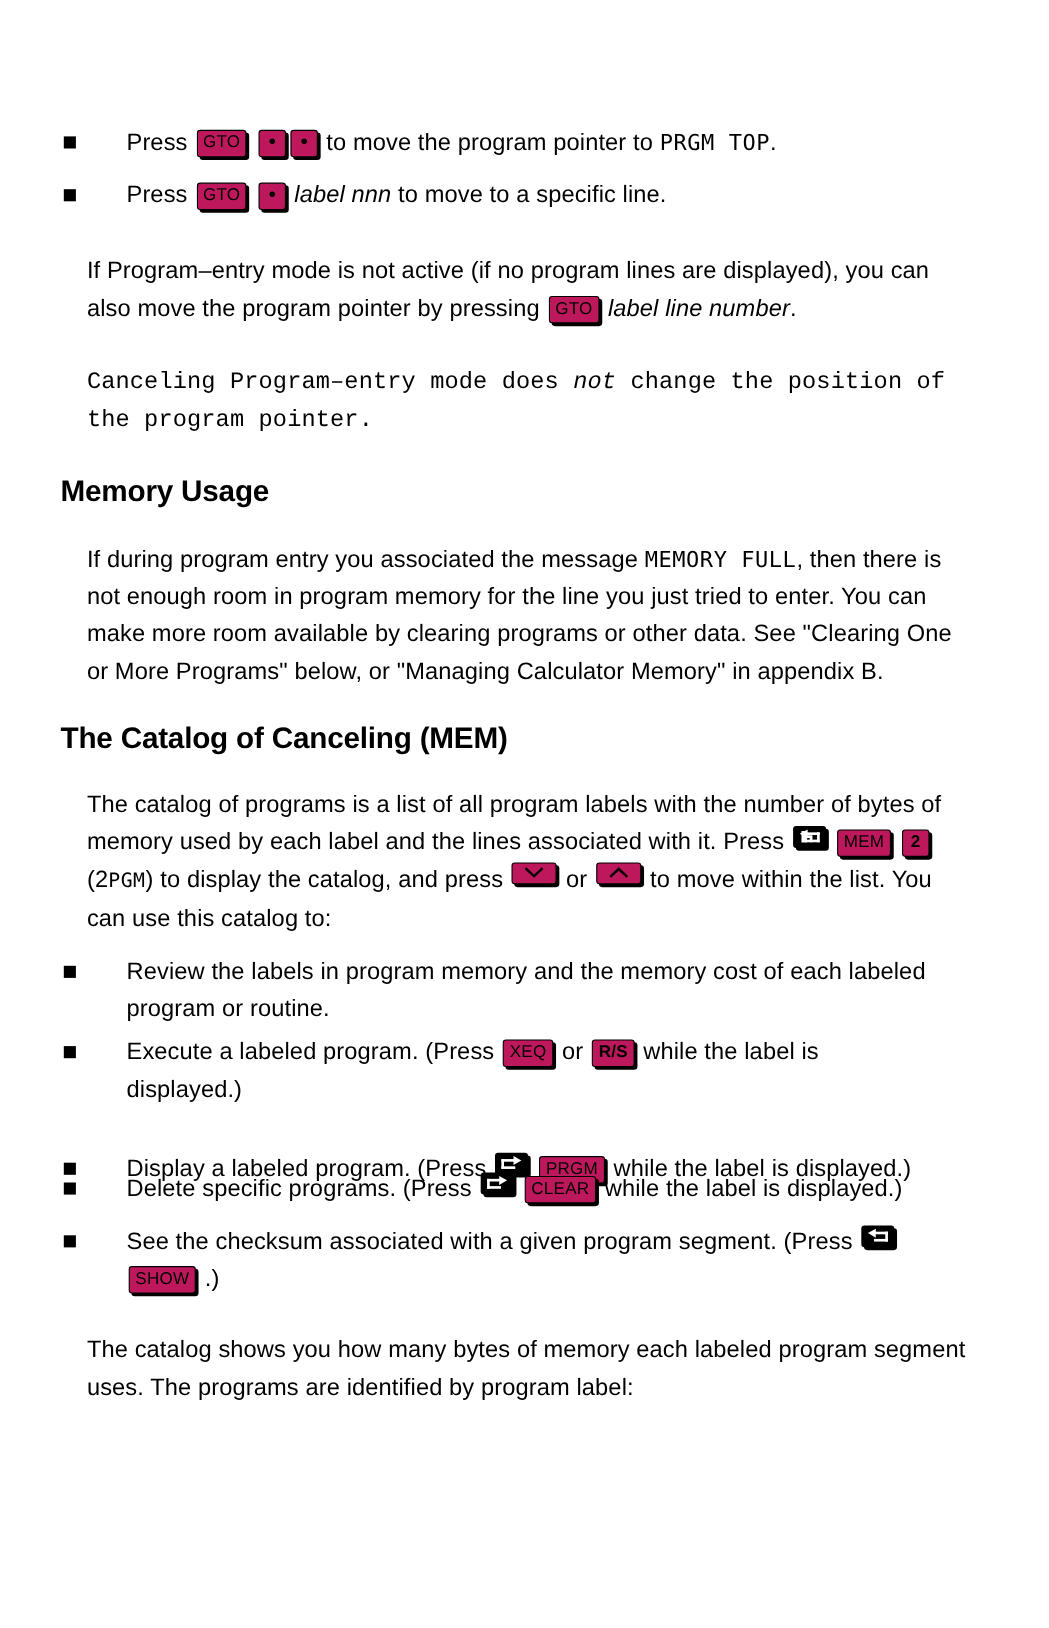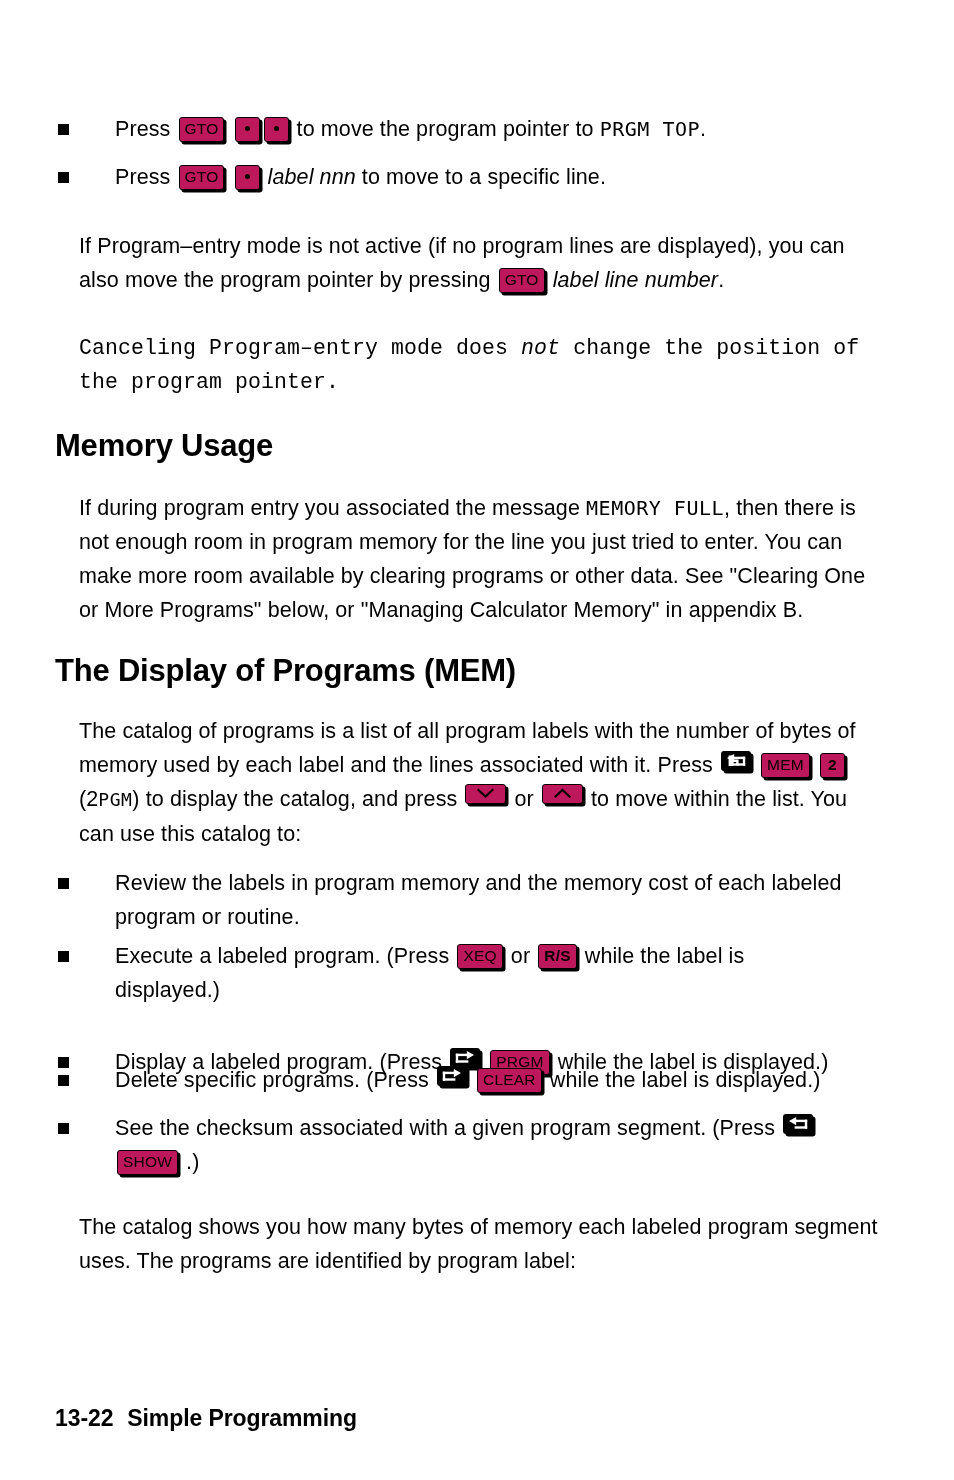--- a/index.html
+++ b/index.html
@@ -38,21 +38,21 @@
     position: absolute;
     left: 55px;
     width: 800px;
     margin-left: 24px;
   }
 
   h2.heading {
     position: absolute;
     left: 55px;
     margin: 0;
-    font-size: 31px;
+    font-size: 27px;
     font-weight: bold;
     letter-spacing: -0.2px;
     line-height: 32px;
   }
 
   
   .bullet-row {
     position: absolute;
     left: 55px;
     width: 800px;
@@ -190,21 +190,21 @@
     <span>change the position of the program pointer.</span>
   </div>
 
   <h2 class="heading" style="top:430px;">Memory Usage</h2>
 
   <div class="para body-text" style="top:491px;">
     <span>If during program entry you associated the message</span>
     <span class="lcd">MEMORY FULL</span><span>, then there is not enough room in program memory for the line you just tried to enter. You can make more room available by clearing programs or other data. See "Clearing One or More Programs" below, or "Managing Calculator Memory" in appendix B.</span>
   </div>
 
-  <h2 class="heading" style="top:655px;">The Display of Programs (MEM)</h2>
+  <h2 class="heading" style="top:655px;">The Catalog of Canceling (MEM)</h2>
 
   <div class="para body-text" style="top:714px;">
     <span>The catalog of programs is a list of all program labels with the number of bytes of memory used by each label and the lines associated with it. Press</span>
     <span class="shiftkey">
       <svg width="22" height="16" viewBox="0 0 22 16" aria-hidden="true">
         <path d="M20 2.4 H8.6 V6.4 H13.6 V12.6 H11.1 V8.9 H8.6 V13 H3.6 L3.6 2.4 Z" fill="#fff"></path>
         <path d="M9.2 1.0 L2.0 5.0 L9.2 9.2 Z" fill="#fff"></path>
         <rect x="7.6" y="3.7" width="12.6" height="2.4" fill="#fff"></rect>
         <rect x="17.8" y="3.7" width="2.4" height="9.0" fill="#fff"></rect>
         <rect x="7.6" y="10.3" width="12.6" height="2.4" fill="#fff"></rect>
@@ -289,17 +289,14 @@
           <rect x="7.6" y="10.3" width="12.6" height="2.4" fill="#fff"></rect>
         </svg>
       </span>
       <span class="key">SHOW</span>
       <span>.)</span>
     </span>
   </div>
 
   <div class="para body-text" style="top:1210px;">The catalog shows you how many bytes of memory each labeled program segment uses. The programs are identified by program label:</div>
 
-  <div class="footer">
-    <span class="pagenum">13-22</span><span>Simple Programming</span>
-  </div>
 
 </div>
 
 </body></html>

